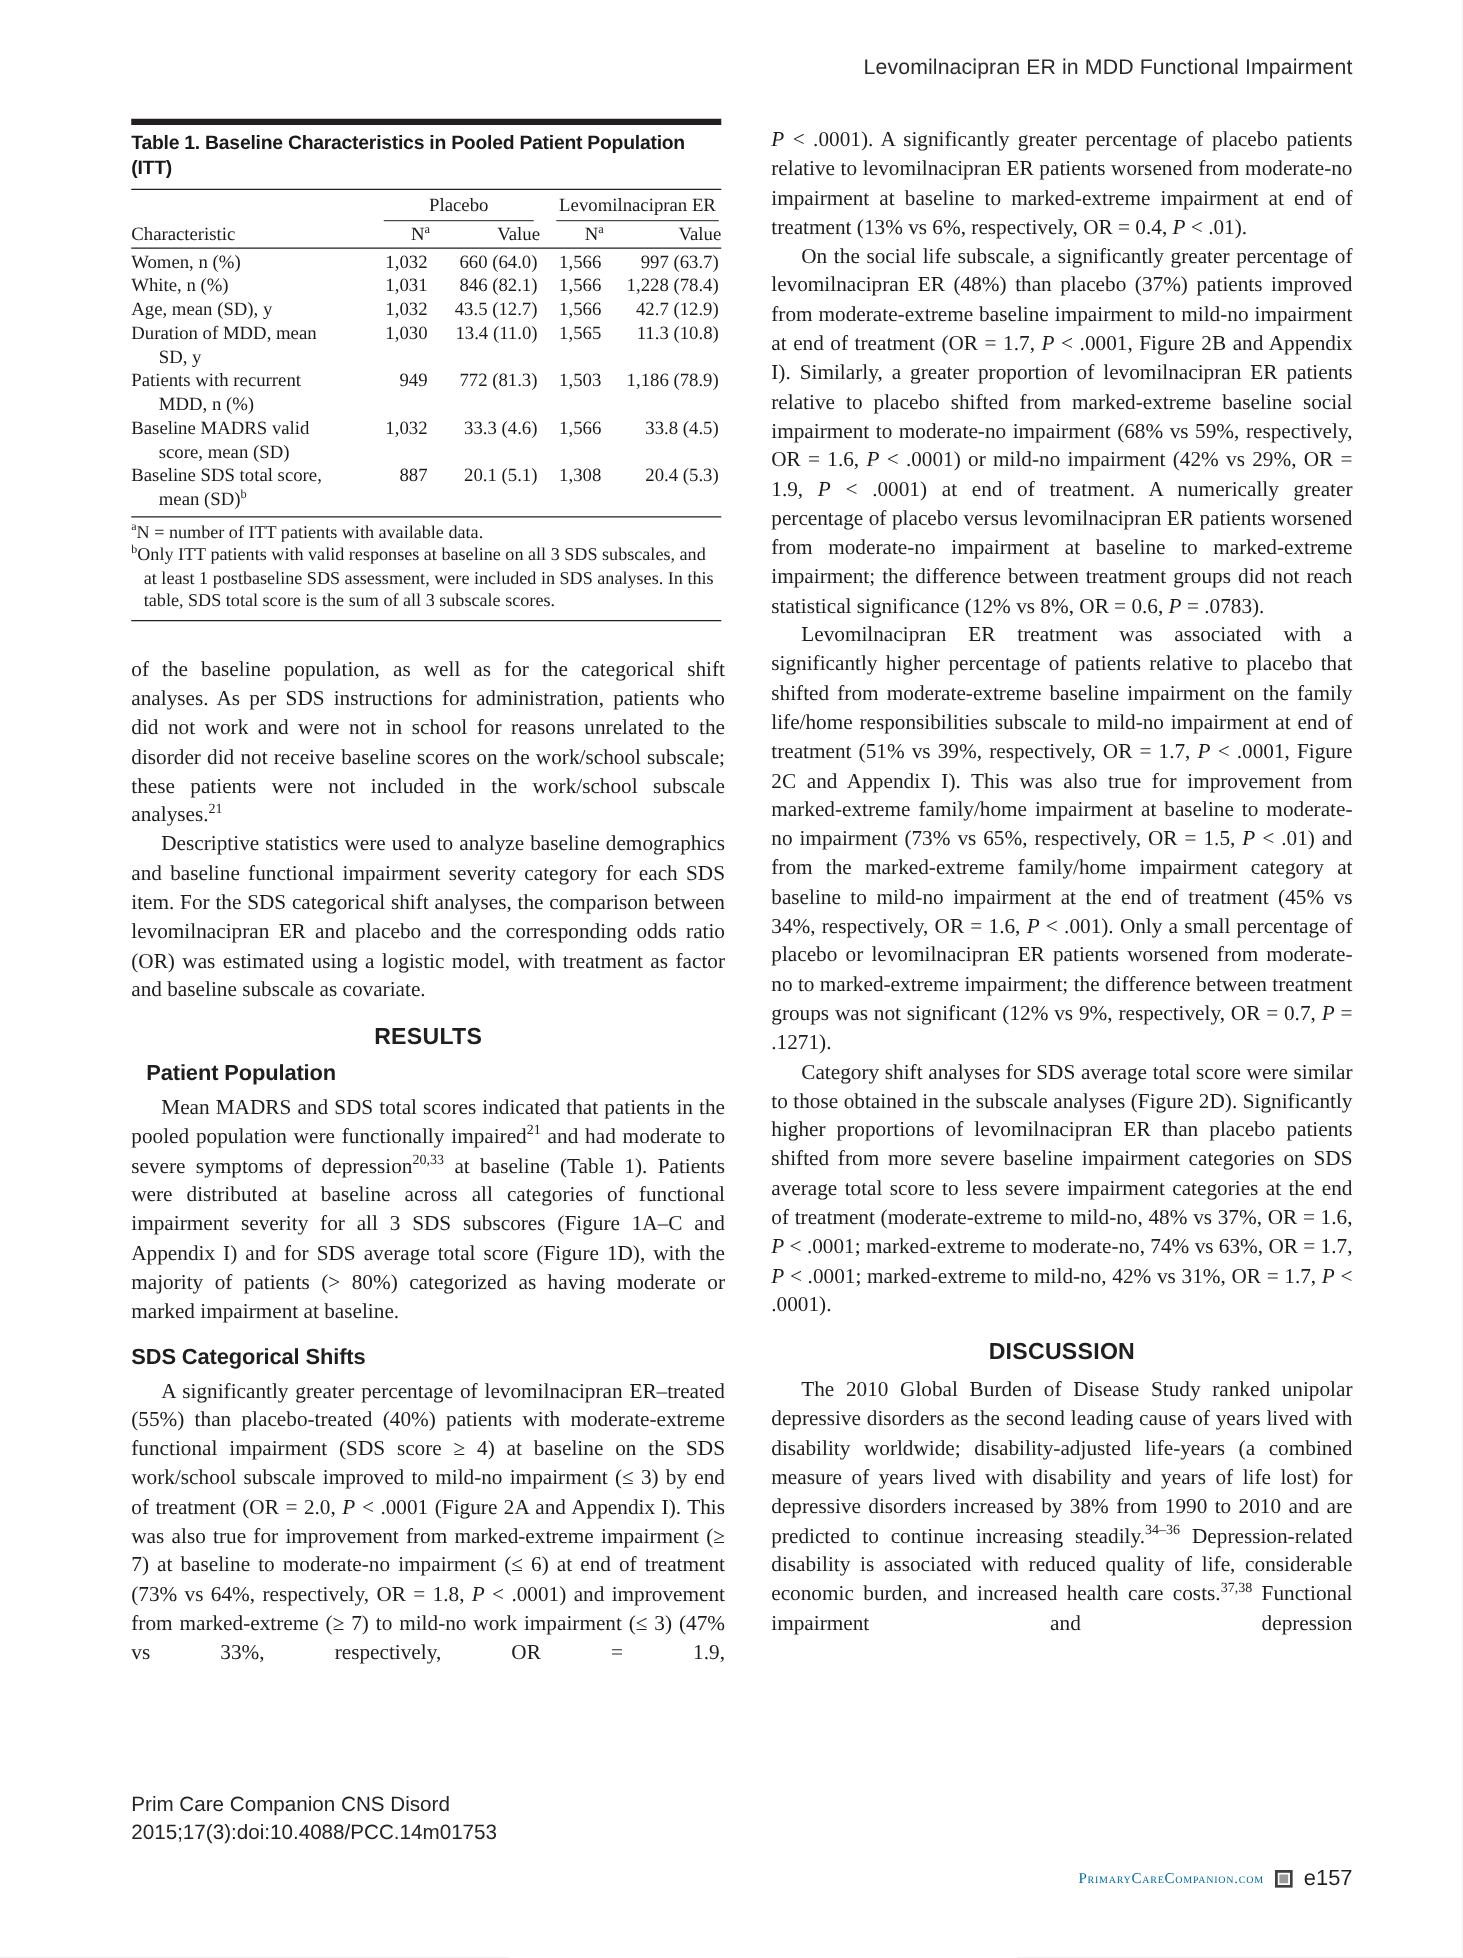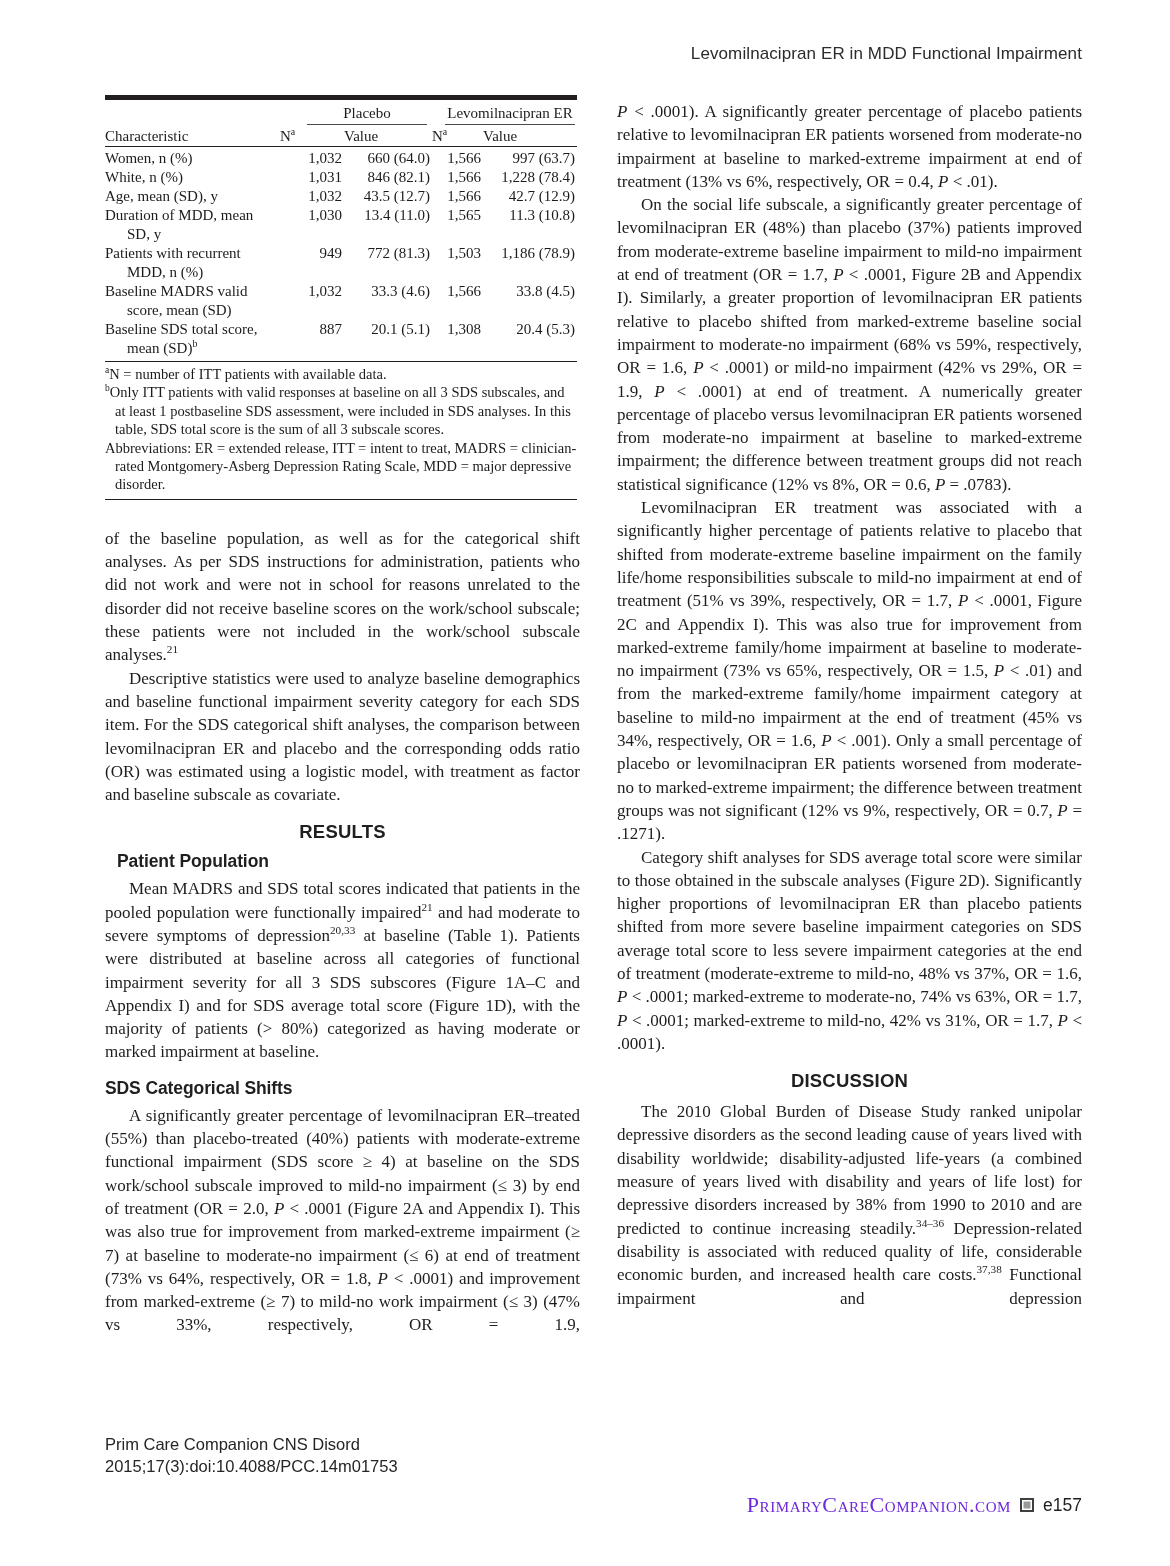--- a/index.html
+++ b/index.html
@@ -27,21 +27,21 @@
   .tbl-title {
     font-family:"Liberation Sans","DejaVu Sans",sans-serif; font-weight:bold;
     font-size:15.5px; line-height:20px; letter-spacing:-0.2px;
     padding:5px 0 6px; border-bottom:1.5px solid #231f20; color:#1a1a1a;
   }
   .tbl-grid { display:grid; grid-template-columns:175px 64px 88px 51px 94px; }
   .tbl-spanner-row { padding-top:4px; font-size:15px; line-height:19px; }
   .span-placebo { grid-column:2/4; text-align:center; border-bottom:1px solid #4a4a4a; margin:0 5px 0 27px; padding-bottom:1px; }
   .span-lev     { grid-column:4/6; text-align:center; border-bottom:1px solid #4a4a4a; margin:0 2px 0 13px; padding-bottom:1px; }
   .tbl-head-row { font-size:15px; line-height:20px; border-bottom:1px solid #231f20; padding:1px 0 0; }
-  .tbl-head-row .hc { text-align:left; }
+  .tbl-head-row .hc { text-align:right; }
   .tbl-body { padding:2px 0 3px; }
   .tbl-row { font-size:15px; line-height:19px; }
   .cell-label { padding-left:22px; text-indent:-22px; padding-right:4px; }
   .cell-num { text-align:right; padding-right:2px; }
   .tbl-footnotes {
     border-top:1px solid #231f20; border-bottom:1px solid #231f20;
     padding:3px 0 5px; font-size:14.5px; line-height:18.4px;
   }
   .footnote { padding-left:10px; text-indent:-10px; }
 
@@ -68,21 +68,21 @@
     position:absolute; left:105px; top:1434px;
     font-family:"Liberation Sans","DejaVu Sans",sans-serif;
     font-size:16.5px; line-height:21.5px; color:#252525;
   }
   .footer-right {
     position:absolute; right:88px; top:1492px;
     display:flex; align-items:center; gap:9px;
   }
   .site-name {
     font-family:"Liberation Serif","DejaVu Serif",serif;
-    font-variant:small-caps; letter-spacing:0.6px; font-size:22px; color:#6d28d9;
+    font-variant:small-caps; letter-spacing:0.6px; font-size:12px; color:#0369a1;
   }
   .square-icon {
     width:14px; height:14px; background:#9a9a9a;
     border:2.5px solid #3f3f3f; box-shadow:inset 0 0 0 1.5px #ffffff;
   }
   .page-num {
     font-family:"Liberation Sans","DejaVu Sans",sans-serif;
     font-size:17.5px; color:#1f1f1f;
   }
 </style>
@@ -90,20 +90,21 @@
 <body>
 
 <div class="page">
 
   <div class="running-head">Levomilnacipran ER in MDD Functional Impairment</div>
 
   <div class="col-left">
 
     <div class="tbl">
       <div class="tbl-bar"></div>
+      <div class="tbl-title">Table 1. Baseline Characteristics in Pooled Patient Population (ITT)</div>
 
       <div class="tbl-grid tbl-spanner-row">
         <div></div>
         <div class="span-placebo">Placebo</div>
         <div class="span-lev">Levomilnacipran ER</div>
       </div>
 
       <div class="tbl-grid tbl-head-row">
         <div>Characteristic</div>
         <div class="hc">N<sup>a</sup></div>
@@ -166,21 +167,20 @@
           <div class="cell-num">887</div>
           <div class="cell-num">20.1 (5.1)</div>
           <div class="cell-num">1,308</div>
           <div class="cell-num">20.4 (5.3)</div>
         </div>
       </div>
 
       <div class="tbl-footnotes">
         <div class="footnote"><sup>a</sup>N = number of ITT patients with available data.</div>
         <div class="footnote"><sup>b</sup>Only ITT patients with valid responses at baseline on all 3 SDS subscales, and at least 1 postbaseline SDS assessment, were included in SDS analyses. In this table, SDS total score is the sum of all 3 subscale scores.</div>
-        <div class="footnote">Abbreviations: ER = extended release, ITT = intent to treat, MADRS = clinician-rated Montgomery-Asberg Depression Rating Scale, MDD = major depressive disorder.</div>
       </div>
     </div>
 
     <div class="spacer-after-table"></div>
 
     <div class="para">of the baseline population, as well as for the categorical shift analyses. As per SDS instructions for administration, patients who did not work and were not in school for reasons unrelated to the disorder did not receive baseline scores on the work/school subscale; these patients were not included in the work/school subscale analyses.<sup>21</sup></div>
     <div class="para indent">Descriptive statistics were used to analyze baseline demographics and baseline functional impairment severity category for each SDS item. For the SDS categorical shift analyses, the comparison between levomilnacipran ER and placebo and the corresponding odds ratio (OR) was estimated using a logistic model, with treatment as factor and baseline subscale as covariate.</div>
 
     <div class="h-section">RESULTS</div>
 

